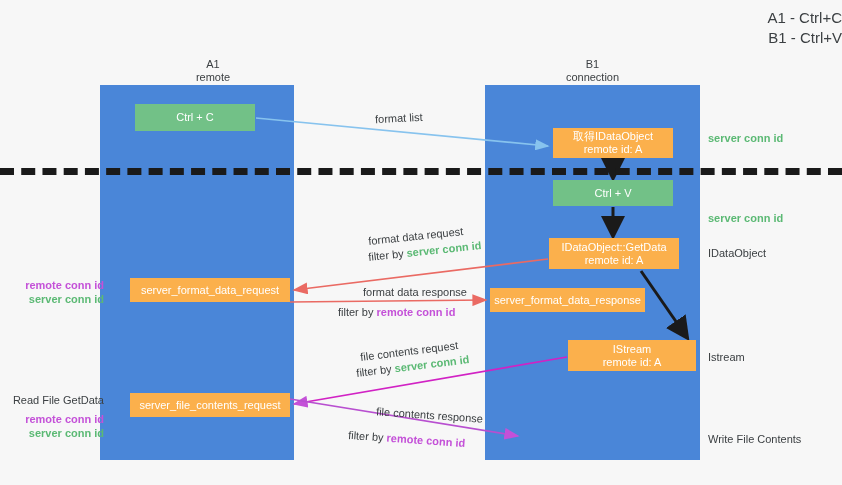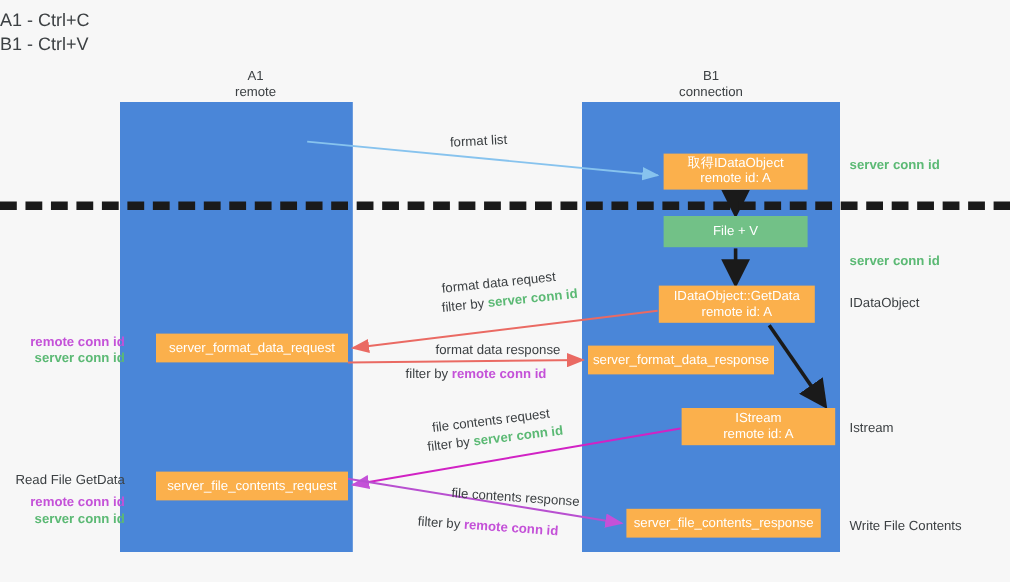--- a/index.html
+++ b/index.html
@@ -1,20 +1,20 @@
 <!DOCTYPE html>
 <html><head>
 <meta charset="utf-8">
 <style>
   html,body{margin:0;padding:0;background:#f7f7f7;}
   body{width:842px;height:485px;overflow:hidden;
        font-family:"Liberation Sans","DejaVu Sans",sans-serif;}
   #stage{position:relative;width:842px;height:485px;background:#f7f7f7;}
 
-  .title{position:absolute;left:0;right:0;top:8px;text-align:left;
+  .title{position:absolute;left:0;right:0;top:8px;text-align:right;
          font-size:15px;color:#3c4043;line-height:20px;white-space:pre;}
 
   .lane{position:absolute;background:#4a86d8;}
   .laneA{left:100px;top:85px;width:194px;height:375px;}
   .laneB{left:485px;top:85px;width:215px;height:375px;}
 
   .lane-head{position:absolute;text-align:center;font-size:11px;color:#3c4043;
              line-height:13px;white-space:pre;}
   .headA{left:116px;top:58px;width:194px;}
   .headB{left:485px;top:58px;width:215px;}
@@ -108,31 +108,31 @@
 
     <line x1="548" y1="259" x2="294" y2="290" stroke="#ea6a63" stroke-width="1.7" marker-end="url(#ar-red)"></line>
     <line x1="290" y1="302" x2="486" y2="300" stroke="#ea6a63" stroke-width="1.7" marker-end="url(#ar-red)"></line>
 
     <line x1="567" y1="357" x2="294" y2="404" stroke="#d122c4" stroke-width="1.7" marker-end="url(#ar-mag)"></line>
     <line x1="290" y1="399" x2="518" y2="436" stroke="#b84fd0" stroke-width="1.7" marker-end="url(#ar-mag)"></line>
   </svg>
 
   <div class="dashline"></div>
 
+  <div class="box green b-ctrlc">Ctrl + C</div>
   <div class="box orange b-idataobj">取得IDataObject
 remote id: A</div>
-  <div class="box green b-ctrlv">File + V</div>
+  <div class="box green b-ctrlv">Ctrl + V</div>
   <div class="box orange b-getdata">IDataObject::GetData
 remote id: A</div>
   <div class="box orange b-fdresp">server_format_data_response</div>
   <div class="box orange b-fdreq">server_format_data_request</div>
   <div class="box orange b-istream">IStream
 remote id: A</div>
   <div class="box orange b-fcreq">server_file_contents_request</div>
-  <div class="box orange b-fcresp">server_file_contents_response</div>
 
   <div class="side s-srv1 green-t">server conn id</div>
   <div class="side s-srv2 green-t">server conn id</div>
   <div class="side s-dataobject dark-t">IDataObject</div>
   <div class="side s-istream dark-t">Istream</div>
   <div class="side s-writefc dark-t">Write File Contents</div>
 
   <div class="side s-left1"><span class="purple-t">remote conn id</span><br><span class="green-t">server conn id</span></div>
   <div class="side s-readfc dark-t">Read File GetData</div>
   <div class="side s-left2"><span class="purple-t">remote conn id</span><br><span class="green-t">server conn id</span></div>

